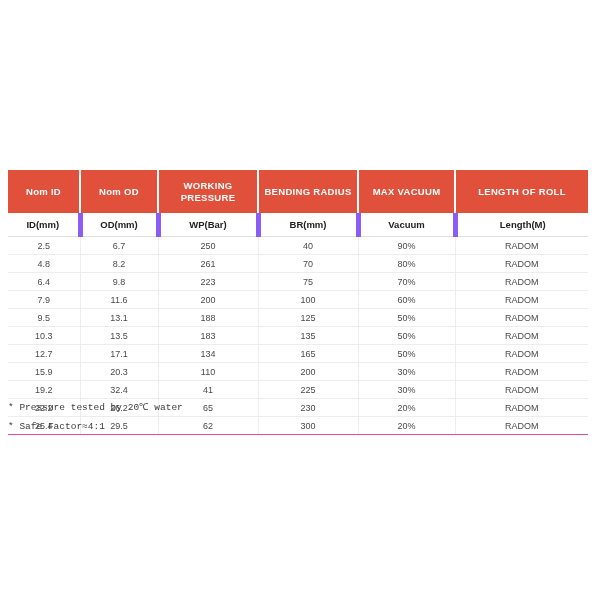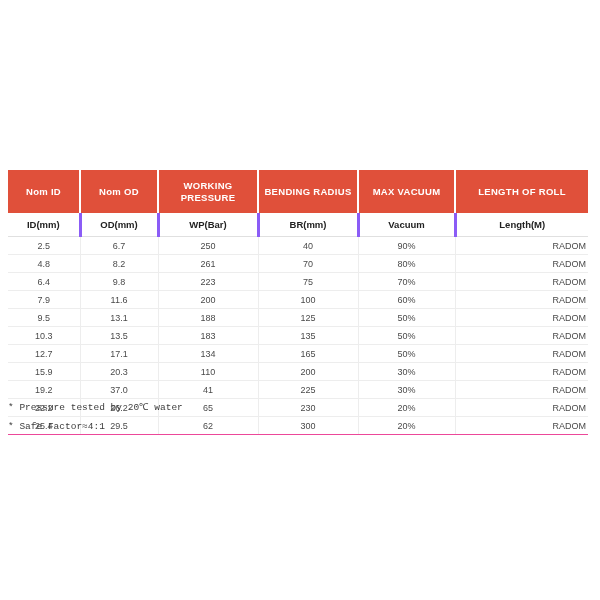--- a/index.html
+++ b/index.html
@@ -54,38 +54,38 @@
   thead.hdr th:last-child {
     border-right: none;
   }
   tr.subhdr td {
     font-size: 9.5px;
     font-weight: bold;
     color: #222222;
     text-align: center;
     height: 21px;
     padding: 1px 2px;
-    border-right: 3px solid #8b5cf6;
+    border-right: 5px solid #8b5cf6;
     border-bottom: 1px solid #e0e0e0;
     background: #ffffff;
   }
   tr.subhdr td:last-child { border-right: none; }
   tr.subhdr td:first-child { border-left: none; }
 
   tbody.body td {
     font-size: 9px;
     color: #4a4a4a;
     text-align: center;
     height: 17px;
     padding: 0 2px;
     border-right: 1px solid #ededed;
     border-bottom: 1px solid #ededed;
     background: #ffffff;
   }
-  tbody.body td:last-child { border-right: none; text-align: right; }
+  tbody.body td:last-child { border-right: none; }
   tbody.body tr:last-child td { border-bottom: 1px solid #ec4899; }
 
   .notes {
     position: absolute;
     left: 8px;
     top: 398px;
     width: 400px;
   }
   .note-line {
     font-size: 9.5px;
@@ -190,21 +190,21 @@
           <tr>
             <td>15.9</td>
             <td>20.3</td>
             <td>110</td>
             <td>200</td>
             <td>30%</td>
             <td>RADOM</td>
           </tr>
           <tr>
             <td>19.2</td>
-            <td>37.0</td>
+            <td>32.4</td>
             <td>41</td>
             <td>225</td>
             <td>30%</td>
             <td>RADOM</td>
           </tr>
           <tr>
             <td>22.2</td>
             <td>26.2</td>
             <td>65</td>
             <td>230</td>

